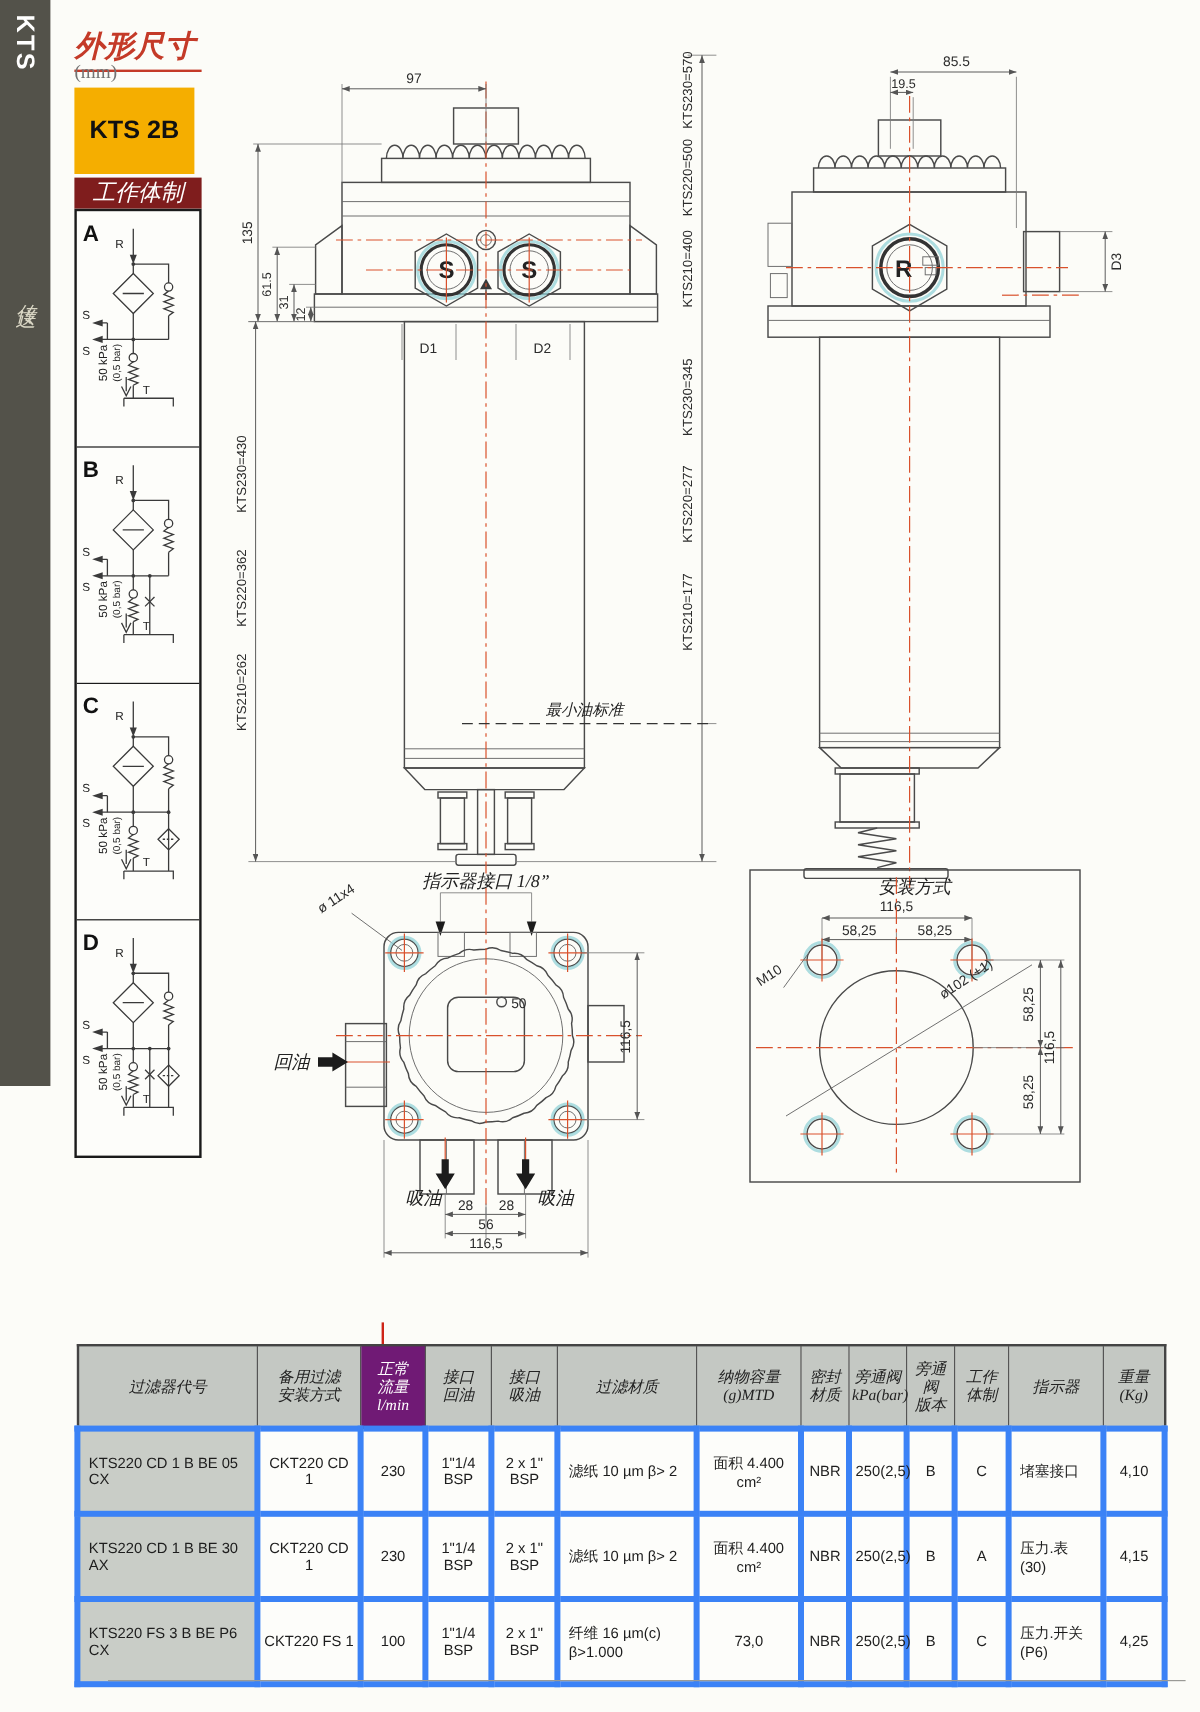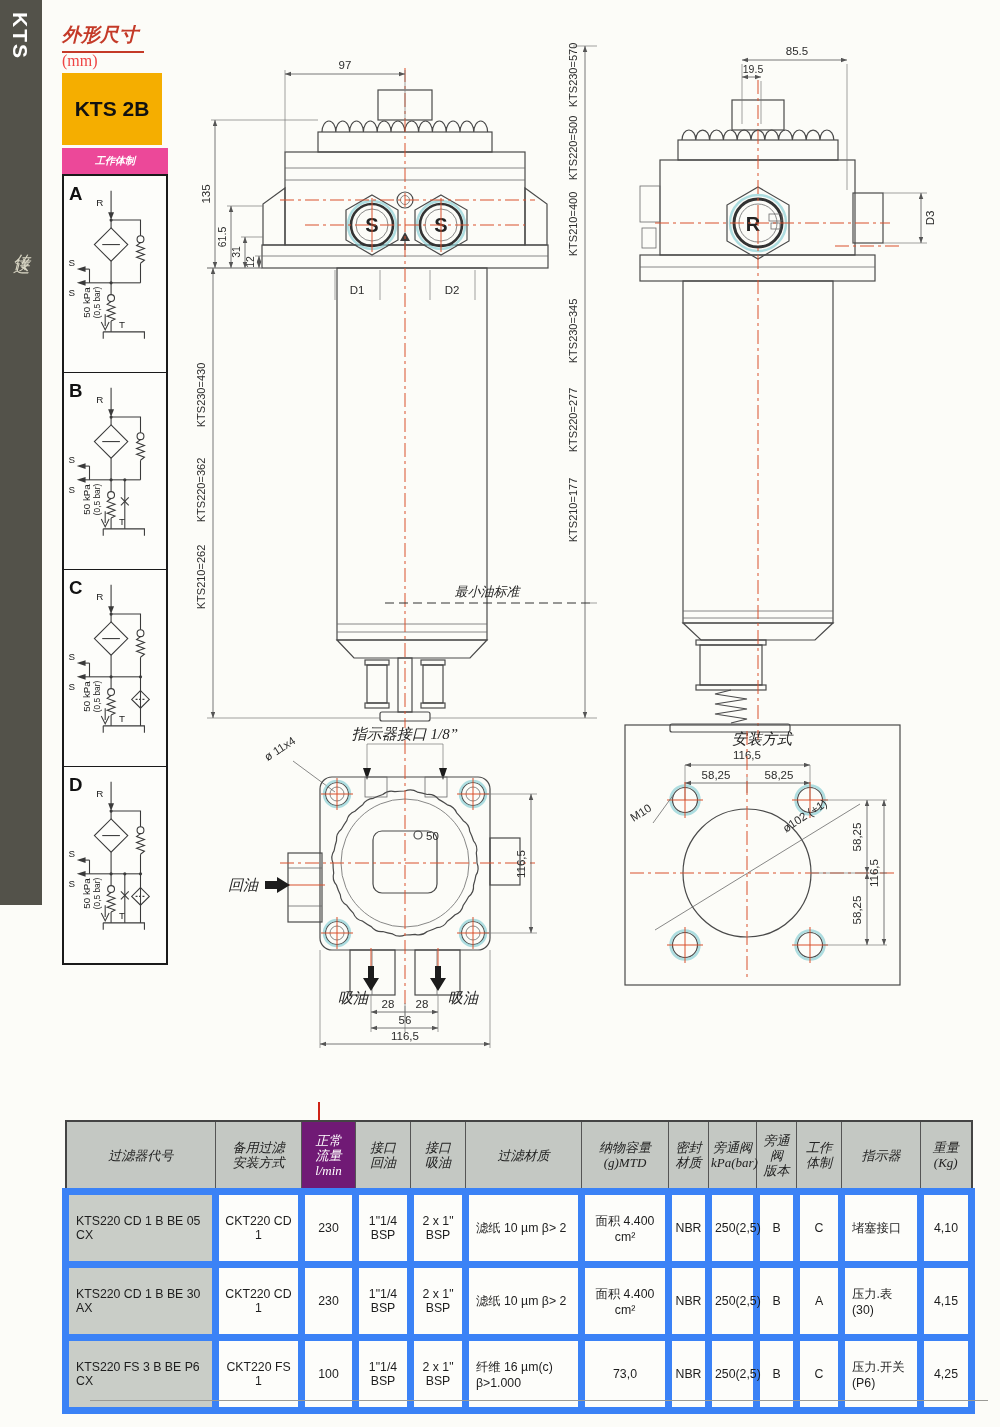--- a/index.html
+++ b/index.html
@@ -6,28 +6,28 @@
   .page{position:relative;width:1000px;height:1427px;background:#fcfcf8;overflow:hidden;
         font-family:"Liberation Sans",sans-serif;color:#222;}
   
   .sidebar{position:absolute;left:0;top:0;width:42px;height:905px;background:#53524a;}
   .kts-v{position:absolute;left:8px;top:12px;writing-mode:vertical-rl;color:#fff;
          font-weight:bold;font-size:21px;letter-spacing:2px;font-family:"Liberation Sans",sans-serif;}
   .cn-v{position:absolute;left:10px;top:240px;writing-mode:vertical-rl;color:#d9d6c4;
         font-style:italic;font-size:17px;font-family:"Liberation Serif",serif;letter-spacing:4px;}
   
   .title{position:absolute;left:62px;top:22px;font-family:"Liberation Serif",serif;font-style:italic;
-         font-weight:bold;font-size:19px;color:#c43a28;border-bottom:2px solid #c43a28;padding:0 6px 3px 0;}
-  .unit{position:absolute;left:62px;top:52px;font-family:"Liberation Serif",serif;font-size:16px;color:#ef4444;}
+         font-weight:bold;font-size:25px;color:#c43a28;border-bottom:2px solid #c43a28;padding:0 6px 3px 0;}
+  .unit{position:absolute;left:62px;top:52px;font-family:"Liberation Serif",serif;font-size:16px;color:#737373;}
   .badge{position:absolute;left:62px;top:73px;width:100px;height:72px;background:#f5ae00;
          display:flex;align-items:center;justify-content:center;font-weight:bold;font-size:21px;color:#111;}
   
   .schemes{position:absolute;left:62px;top:148px;width:106px;}
-  .schemes-title{height:26px;background:#ec4899;color:#fff;display:flex;align-items:center;justify-content:center;
-                 font-family:"Liberation Serif",serif;font-style:italic;font-size:10px;font-weight:bold;}
+  .schemes-title{height:26px;background:#7f1d1d;color:#fff;display:flex;align-items:center;justify-content:center;
+                 font-family:"Liberation Serif",serif;font-style:italic;font-size:19px;}
   .schemes-body{border:2px solid #1a1a1a;background:#fdfdfa;}
   .scheme-cell{height:196px;}
   .scheme-cell + .scheme-cell{border-top:1.5px solid #1a1a1a;}
   svg .c{fill:none;stroke:#3a3a3a;stroke-width:1.1;}
   svg .cf{fill:#3a3a3a;stroke:none;}
   svg .sl{font:bold 19px "Liberation Sans",sans-serif;fill:#111;}
   svg .st{font:10px "Liberation Sans",sans-serif;fill:#222;}
   svg .st2{font:8.5px "Liberation Sans",sans-serif;fill:#222;}
   
   .drawing{position:absolute;left:185px;top:28px;}
@@ -49,21 +49,21 @@
   .note{position:absolute;left:62px;top:1058px;font-family:"Liberation Serif",serif;
         color:#c04530;font-size:15.5px;line-height:22px;}
   .red-tick{position:absolute;left:318px;top:1102px;width:2px;height:18px;background:#ce2417;}
   
   table.spec{position:absolute;left:62px;top:1120px;width:906px;border-collapse:collapse;
              table-layout:fixed;border:2px solid #444;}
   table.spec th{height:66px;border:1px solid #555;background:#c4c8c3;text-align:center;vertical-align:middle;
                 font-family:"Liberation Serif",serif;font-style:italic;font-weight:normal;font-size:13px;
                 line-height:15px;white-space:pre-line;color:#222;padding:0 2px;}
   table.spec th.red{background:#701a75;color:#fff;}
-  table.spec td{height:66px;border:7px solid #3b82f6;background:#fdfdfa;text-align:center;vertical-align:middle;
+  table.spec td{height:66px;border:5px solid #3b82f6;background:#fdfdfa;text-align:center;vertical-align:middle;
                 font-size:12.3px;color:#1d1d1d;padding:0 3px;}
   table.spec td.first{background:#c9cdc7;text-align:left;padding-left:7px;}
   table.spec td.left{text-align:left;padding-left:7px;}
   
   .foot-rule{position:absolute;left:90px;top:1400px;width:898px;height:1px;background:#9a9a96;}
   .page-num{position:absolute;left:46px;top:1402px;font-size:21px;color:#333;margin-top:44px;}
 </style>
 </head>
 <body>
 

